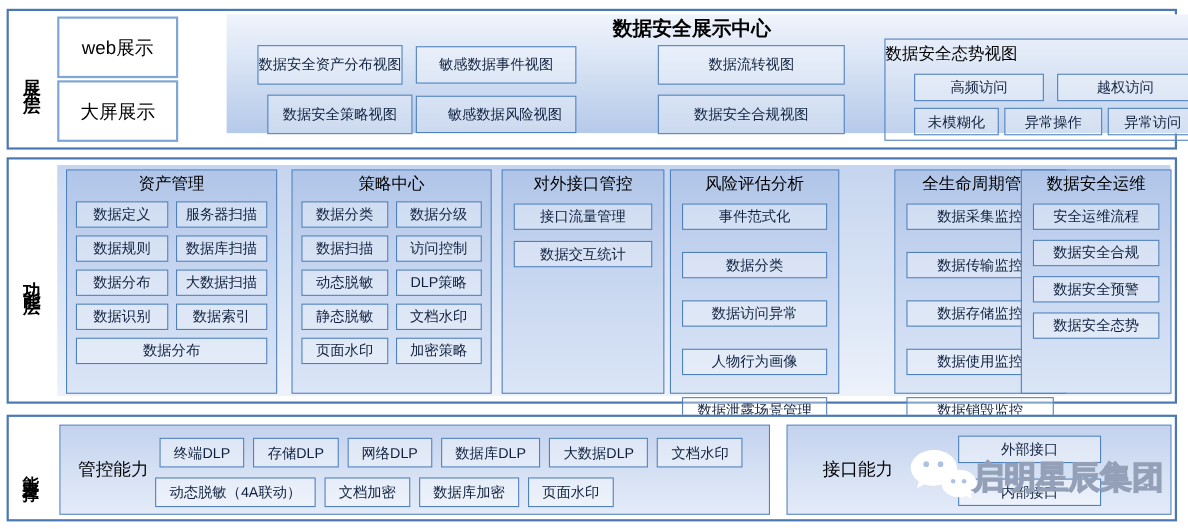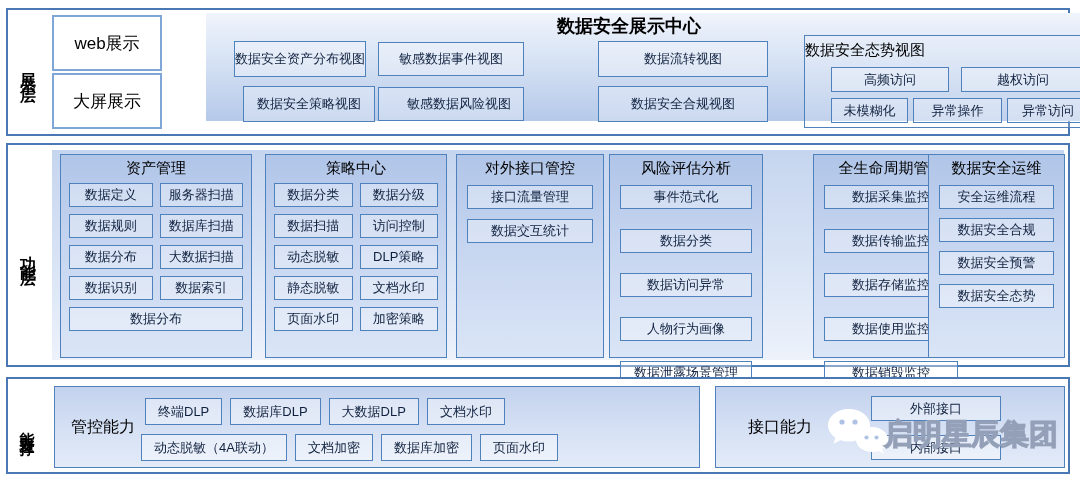--- a/index.html
+++ b/index.html
@@ -237,20 +237,22 @@
     </div>
   </div>
 
   <div class="layer row3">
     <div class="vlabel tight">能力支撑</div>
 
     <div class="cap-panel ctrl-panel">
       <div class="side-label">管控能力</div>
       <div class="hrow rowA">
         <div class="cbox">终端DLP</div>
+        <div class="cbox">存储DLP</div>
+        <div class="cbox">网络DLP</div>
         <div class="cbox">数据库DLP</div>
         <div class="cbox">大数据DLP</div>
         <div class="cbox">文档水印</div>
       </div>
       <div class="hrow rowB">
         <div class="cbox">动态脱敏（4A联动）</div>
         <div class="cbox">文档加密</div>
         <div class="cbox">数据库加密</div>
         <div class="cbox">页面水印</div>
       </div>

